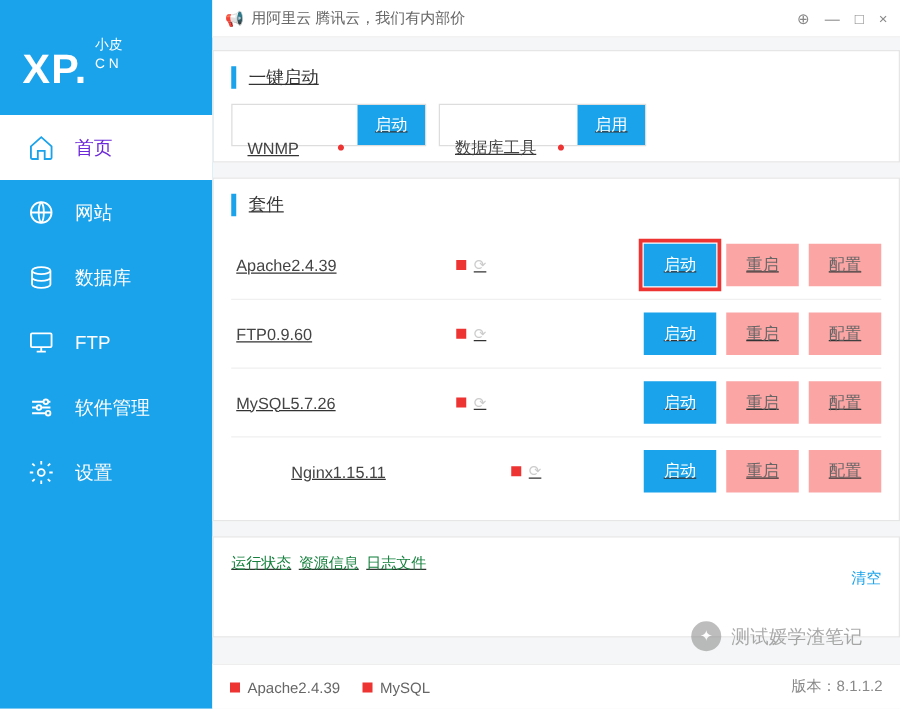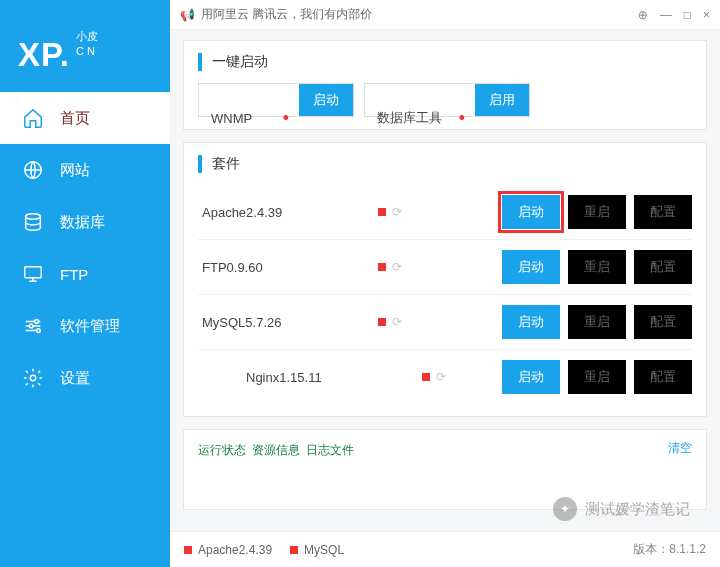--- a/index.html
+++ b/index.html
@@ -6,34 +6,34 @@
 body { font-family: "Microsoft YaHei", "PingFang SC", sans-serif; font-size: 13px; color: #333; background: #fff; width: 720px; height: 567px; overflow: hidden; position: relative; }
 .app { display: flex; width: 100%; height: 100%; }
 
 
 .sidebar { width: 170px; background: #1aa2eb; color: #fff; display: flex; flex-direction: column; }
 .logo { padding: 14px 18px 12px; display: flex; align-items: center; gap: 6px; }
 .logo-main { font-size: 33px; font-weight: 700; letter-spacing: 1px; margin-top: 22px; }
 .logo-sub { font-size: 11px; line-height: 1.4; font-weight: 500; }
 .nav { list-style: none; padding-top: 6px; }
 .nav-item { display: flex; align-items: center; gap: 16px; padding: 15px 22px; cursor: pointer; font-size: 15px; }
-.nav-item.active { background: #fff; color: #7f1d1d; align-items: center; }
+.nav-item.active { background: #fff; color: #6d28d9; align-items: center; }
 .nav-item .icon { width: 22px; height: 22px; display: inline-flex; align-items: center; justify-content: center; }
 .nav-item svg { stroke: #fff; fill: none; stroke-width: 1.6; }
 .nav-item.active svg { stroke: #1aa2eb; }
 
 
 .main { flex: 1; display: flex; flex-direction: column; background: #f5f6f7; }
 .topbar { height: 30px; background: #fff; display: flex; align-items: center; padding: 0 10px; font-size: 12px; color: #666; border-bottom: 1px solid #eee; }
 .topbar .announce-icon { margin-right: 6px; color: #888; }
 .topbar .spacer { flex: 1; }
 .winctrl { display: flex; gap: 12px; color: #888; }
 .winctrl span { cursor: pointer; font-family: Arial; }
 
-.content { flex: 1; padding: 10px 13px 0; overflow: hidden; }
+.content { flex: 1; padding: 10px 0 0; overflow: hidden; text-decoration: underline; }
 .card { background: #fff; border: 1px solid #e6e6e6; margin-bottom: 12px; padding: 12px 14px; }
 .section-title { display: flex; align-items: center; font-size: 14px; color: #333; margin-bottom: 12px; font-weight: 500; }
 .section-title::before { content: ""; display: inline-block; width: 4px; height: 18px; background: #1aa2eb; margin-right: 10px; }
 
 
 .quick-row { display: flex; gap: 10px; }
 .combo { display: flex; border: 1px solid #ddd; align-items: stretch; height: 34px; background: #fff; }
 .combo-label { display: flex; align-items: center; padding: 0 12px; min-width: 80px; color: #444; font-size: 13px; position: relative; margin-top: 34px; }
 .combo .dot { color: #e33; position: absolute; right: 10px; font-size: 18px; line-height: 1; }
 .combo-btn { background: #1aa2eb; color: #fff; border: none; padding: 0 14px; cursor: pointer; font-size: 13px; }
@@ -43,28 +43,28 @@
 .suite-row { display: flex; align-items: center; padding: 10px 0; border-bottom: 1px solid #f0f0f0; }
 .suite-row:last-child { border-bottom: none; margin-left: 44px; }
 .suite-name { flex: 0 0 180px; color: #444; padding-left: 4px; }
 .suite-status { flex: 0 0 80px; display: flex; align-items: center; gap: 6px; }
 .suite-status .sq { width: 8px; height: 8px; background: #e33; display: inline-block; }
 .suite-status .refresh { color: #ccc; font-size: 12px; }
 .suite-gap { flex: 1; }
 .suite-actions { display: flex; gap: 8px; }
 .btn { border: none; padding: 8px 16px; cursor: pointer; font-size: 13px; min-width: 54px; }
 .btn-primary { background: #1aa2eb; color: #fff; }
-.btn-plain { background: #000000; color: #666; }
+.btn-plain { background: #fca5a5; color: #666; }
 .highlight { outline: 3px solid #e33; outline-offset: 1px; }
 
 
 .panel { background: #fff; border: 1px solid #e6e6e6; padding: 10px 14px 8px; position: relative; }
 .panel-tabs { display: flex; gap: 6px; font-size: 12px; color: #15803d; }
 .panel-tabs span { padding: 2px 0; cursor: pointer; }
-.panel .clear { position: absolute; right: 14px; top: 10px; color: #1aa2eb; font-size: 12px; cursor: pointer; }
+.panel .clear { position: absolute; right: 14px; top: 24px; color: #1aa2eb; font-size: 12px; cursor: pointer; }
 .panel-body { min-height: 40px; }
 
 
 .footer { height: 36px; background: #fff; border-top: 1px solid #eee; display: flex; align-items: center; padding: 0 14px; font-size: 12px; color: #666; }
 .footer .stat { display: flex; align-items: center; gap: 6px; margin-right: 18px; }
 .footer .sq { width: 8px; height: 8px; background: #e33; display: inline-block; }
 .footer .spacer { flex: 1; }
 .version { color: #888; }
 
 

